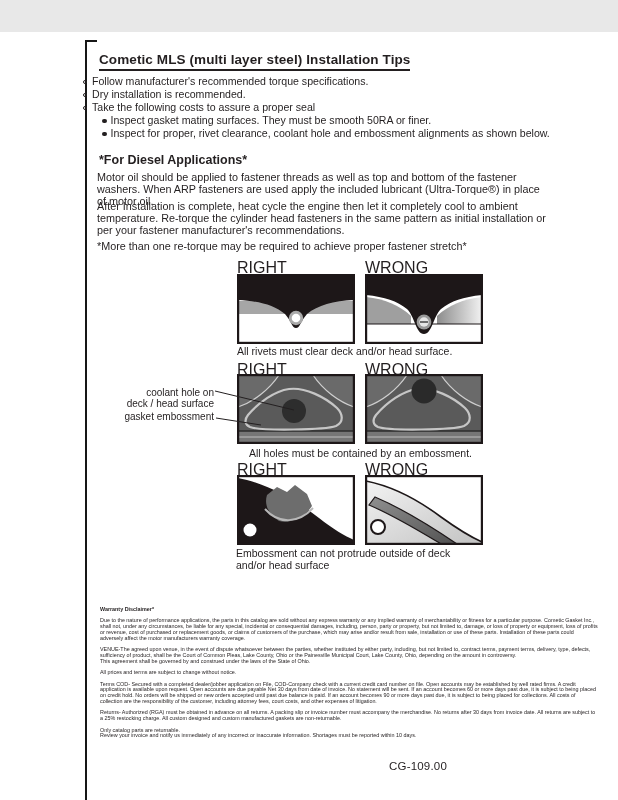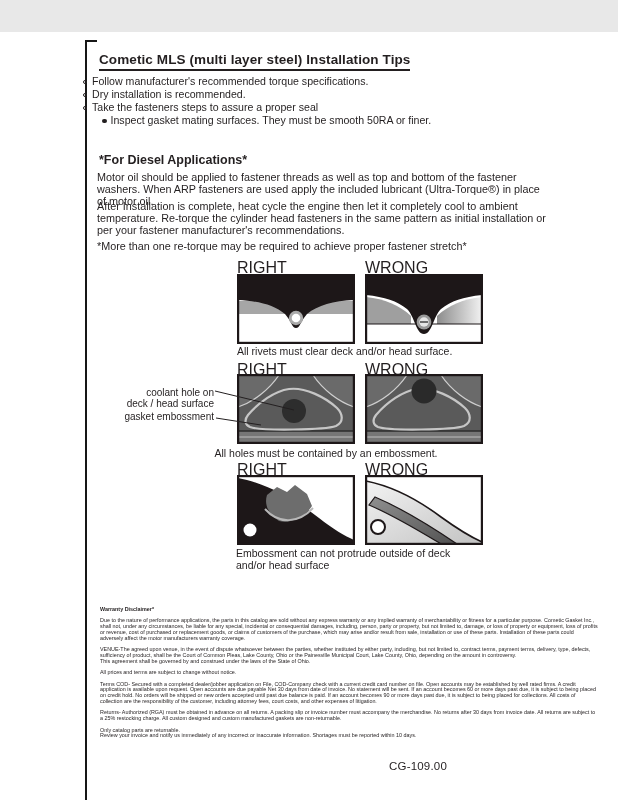--- a/index.html
+++ b/index.html
@@ -54,25 +54,29 @@
     <div class="b-row">
       <span class="marker-o"></span>
       <span>Follow manufacturer's recommended torque specifications.</span>
     </div>
     <div class="b-row">
       <span class="marker-o"></span>
       <span>Dry installation is recommended.</span>
     </div>
     <div class="b-row">
       <span class="marker-o"></span>
-      <span>Take the fasteners steps to assure a proper seal</span>
+      <span>Take the following costs to assure a proper seal</span>
     </div>
     <div class="b-row sub">
       <span class="marker-f"></span>
       <span>Inspect gasket mating surfaces.  They must be smooth 50RA or finer.</span>
+    </div>
+    <div class="b-row sub">
+      <span class="marker-f"></span>
+      <span>Inspect for proper, rivet clearance, coolant hole and embossment alignments as shown below.</span>
     </div>
   </div>
 
   <div class="abs h2">*For Diesel Applications*</div>
   <div class="abs para" style="top:139px;">Motor oil should be applied to fastener threads as well as top and bottom of the fastener washers. When ARP fasteners are used apply the included lubricant (Ultra-Torque®) in place of motor oil.</div>
   <div class="abs para" style="top:168px;">After Installation is complete, heat cycle the engine then let it completely cool to ambient temperature. Re-torque the cylinder head fasteners in the same pattern as initial installation or per your fastener manufacturer's recommendations.</div>
   <div class="abs para" style="top:208px;">*More than one re-torque may be required to achieve proper fastener stretch*</div>
 
   <div class="abs fig-label" style="left:237px; top:227px;">RIGHT</div>
   <div class="abs fig-label" style="left:365px; top:227px;">WRONG</div>
@@ -146,21 +150,21 @@
       <circle cx="59" cy="17" r="12.5" fill="#2a2a2a"></circle>
       <rect x="1.1" y="1.1" width="115.8" height="67.8" fill="none" stroke="#1d1718" stroke-width="2.2"></rect>
     </svg>
   </div>
 
   <svg class="abs leaders" style="left:108px; top:344px; z-index:3;" width="200" height="60" viewBox="0 0 200 60">
     <line x1="107" y1="15" x2="186" y2="34" stroke="#231f20" stroke-width="1"></line>
     <line x1="108" y1="42" x2="153" y2="49" stroke="#231f20" stroke-width="1"></line>
   </svg>
 
-  <div class="abs caption" style="left:180px; top:416px; width:292px; text-align:center;">All holes must be contained by an embossment.</div>
+  <div class="abs caption" style="left:180px; top:416px; width:292px; text-align:right;">All holes must be contained by an embossment.</div>
 
   <div class="abs fig-label" style="left:237px; top:429px;">RIGHT</div>
   <div class="abs fig-label" style="left:365px; top:429px;">WRONG</div>
 
   <div class="abs panel" style="left:237px; top:443px;">
     <svg width="118" height="70" viewBox="0 0 118 70">
       <rect x="0" y="0" width="118" height="70" fill="#ffffff"></rect>
       <path d="M1,3 C28,8 58,24 82,43 C96,54 108,61 117,65 L117,69 H1 Z" fill="#1d1718"></path>
       <path d="M30,20 L40,12 L50,17 L58,10 L70,19 L75,31 C68,42 54,49 42,46 C31,39 27,29 30,20 Z" fill="#6d6d6d"></path>
       <path d="M28,34 C42,50 62,48 76,33" stroke="#b8b8b8" stroke-width="2" fill="none"></path>

